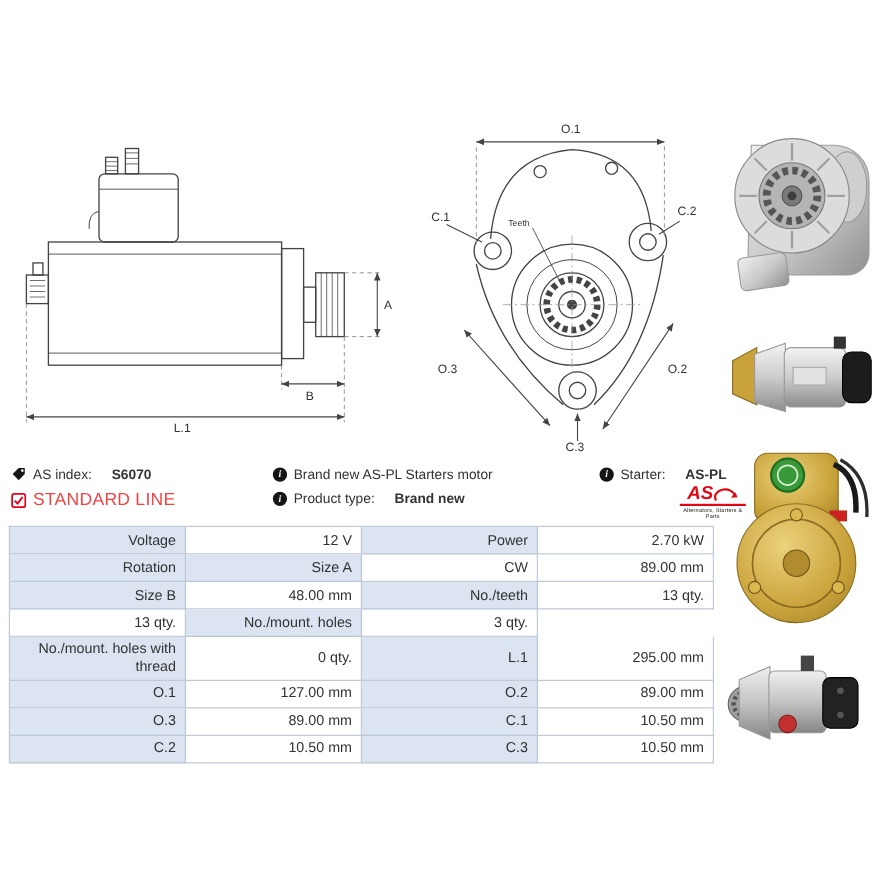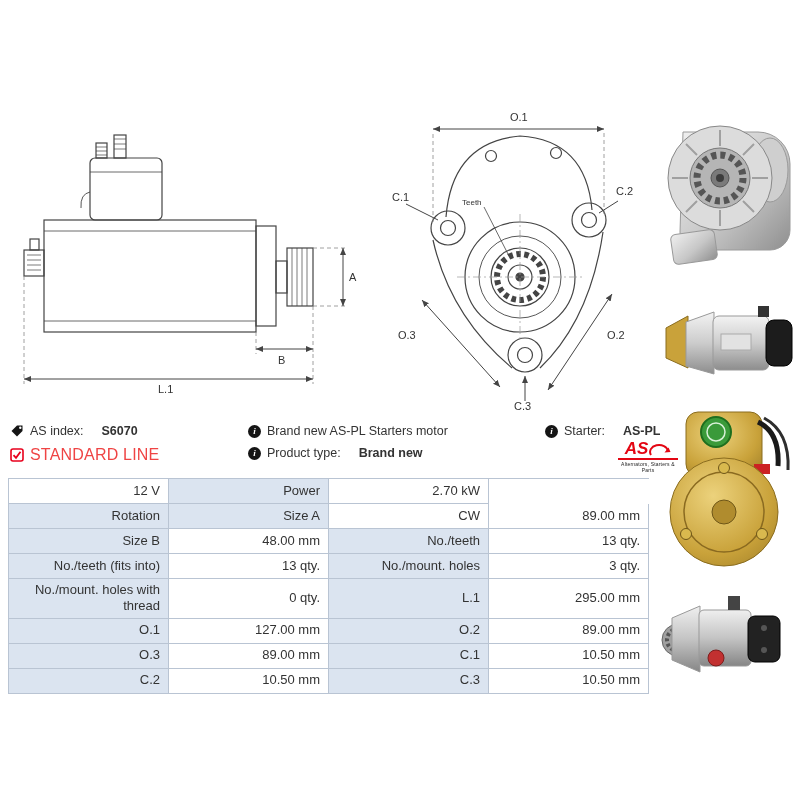--- a/index.html
+++ b/index.html
@@ -263,38 +263,38 @@
         <path d="M2 13 A 9 7 0 1 1 19 9" fill="none" stroke="#e30613" stroke-width="2"></path>
         <polygon points="21.5,10 15.5,10.5 19.5,5.5" fill="#e30613"></polygon>
       </svg>
     </div>
     <div class="aspl-line"></div>
     <div class="aspl-tag">Alternators, Starters &amp; Parts</div>
   </div>
 
   <div class="spec-table">
     <div class="spec-row">
+      <div class="cell lab">Voltage</div>
       <div class="cell">12 V</div>
       <div class="cell lab">Power</div>
       <div class="cell">2.70 kW</div>
     </div>
     <div class="spec-row">
       <div class="cell lab">Rotation</div>
       <div class="cell lab">Size A</div>
       <div class="cell">CW</div>
       <div class="cell">89.00 mm</div>
     </div>
     <div class="spec-row">
       <div class="cell lab">Size B</div>
       <div class="cell">48.00 mm</div>
       <div class="cell lab">No./teeth</div>
       <div class="cell">13 qty.</div>
     </div>
     <div class="spec-row">
-      <div class="cell lab">No./teeth (fits into)</div>
       <div class="cell">13 qty.</div>
       <div class="cell lab">No./mount. holes</div>
       <div class="cell">3 qty.</div>
     </div>
     <div class="spec-row">
       <div class="cell lab">No./mount. holes with thread</div>
       <div class="cell">0 qty.</div>
       <div class="cell lab">L.1</div>
       <div class="cell">295.00 mm</div>
     </div>

